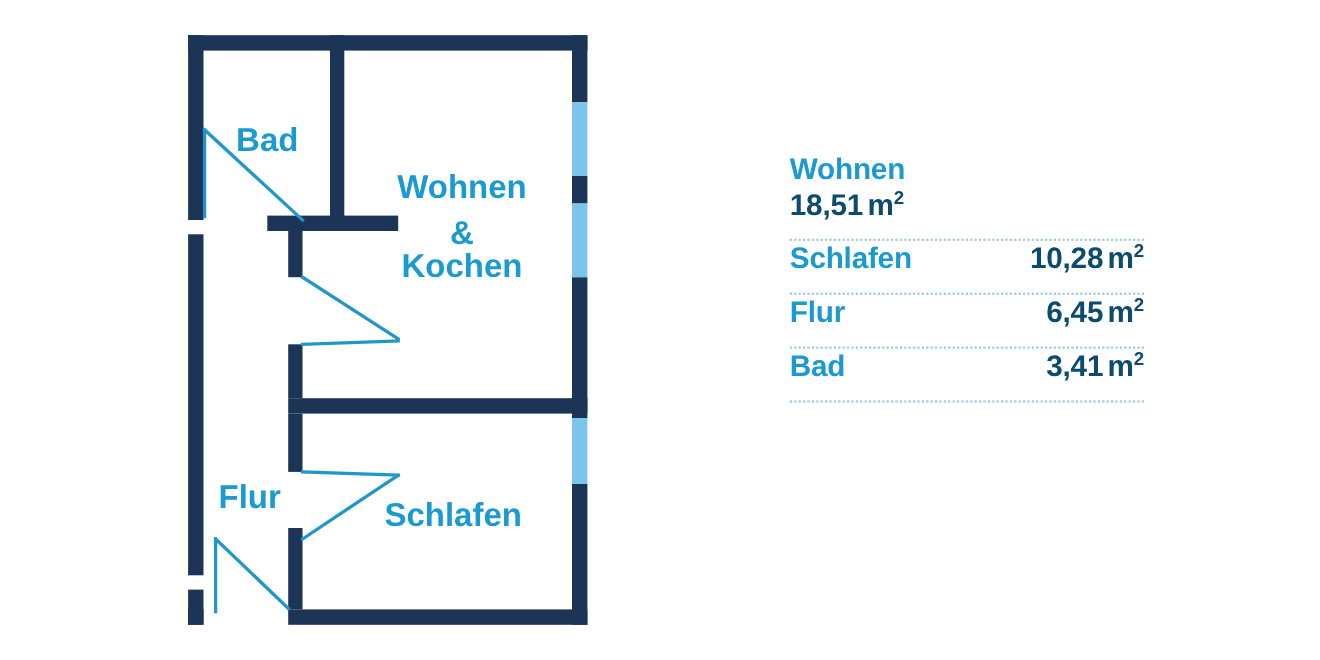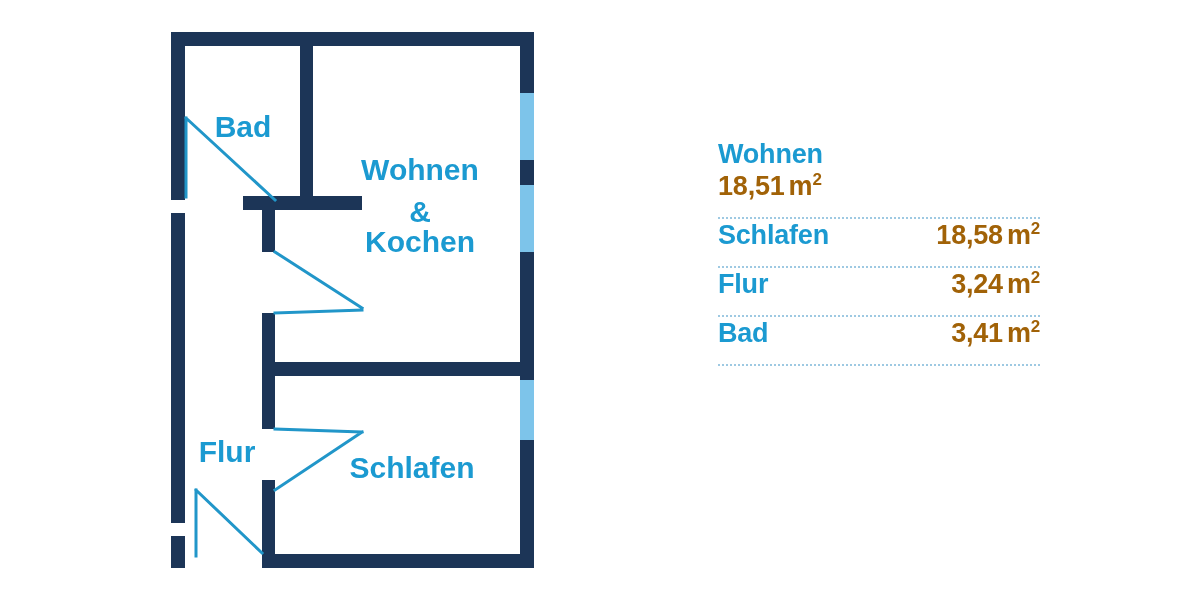--- a/index.html
+++ b/index.html
@@ -62,21 +62,21 @@
     font-size: 27px;
     font-weight: bold;
     color: #1b9ad1;
     white-space: nowrap;
     letter-spacing: -0.2px;
   }
   .area-value {
     font-family: "Liberation Sans", sans-serif;
     font-size: 27px;
     font-weight: bold;
-    color: #a16207;
+    color: #0c4a6e;
     white-space: nowrap;
     letter-spacing: -0.2px;
   }
   .area-value sup {
     font-size: 17px;
     vertical-align: super;
     line-height: 0;
   }
   .unit-gap {
     display: inline-block;
@@ -171,28 +171,28 @@
 
     <div class="area-row">
       <span class="area-value">
         <span>18,51</span><span class="unit-gap"></span><span>m</span><sup>2</sup>
       </span>
     </div>
 
     <div class="area-row">
       <span class="area-name">Schlafen</span>
       <span class="area-value">
-        <span>18,58</span><span class="unit-gap"></span><span>m</span><sup>2</sup>
+        <span>10,28</span><span class="unit-gap"></span><span>m</span><sup>2</sup>
       </span>
     </div>
 
     <div class="area-row">
       <span class="area-name">Flur</span>
       <span class="area-value">
-        <span>3,24</span><span class="unit-gap"></span><span>m</span><sup>2</sup>
+        <span>6,45</span><span class="unit-gap"></span><span>m</span><sup>2</sup>
       </span>
     </div>
 
     <div class="area-row">
       <span class="area-name">Bad</span>
       <span class="area-value">
         <span>3,41</span><span class="unit-gap"></span><span>m</span><sup>2</sup>
       </span>
     </div>
 

